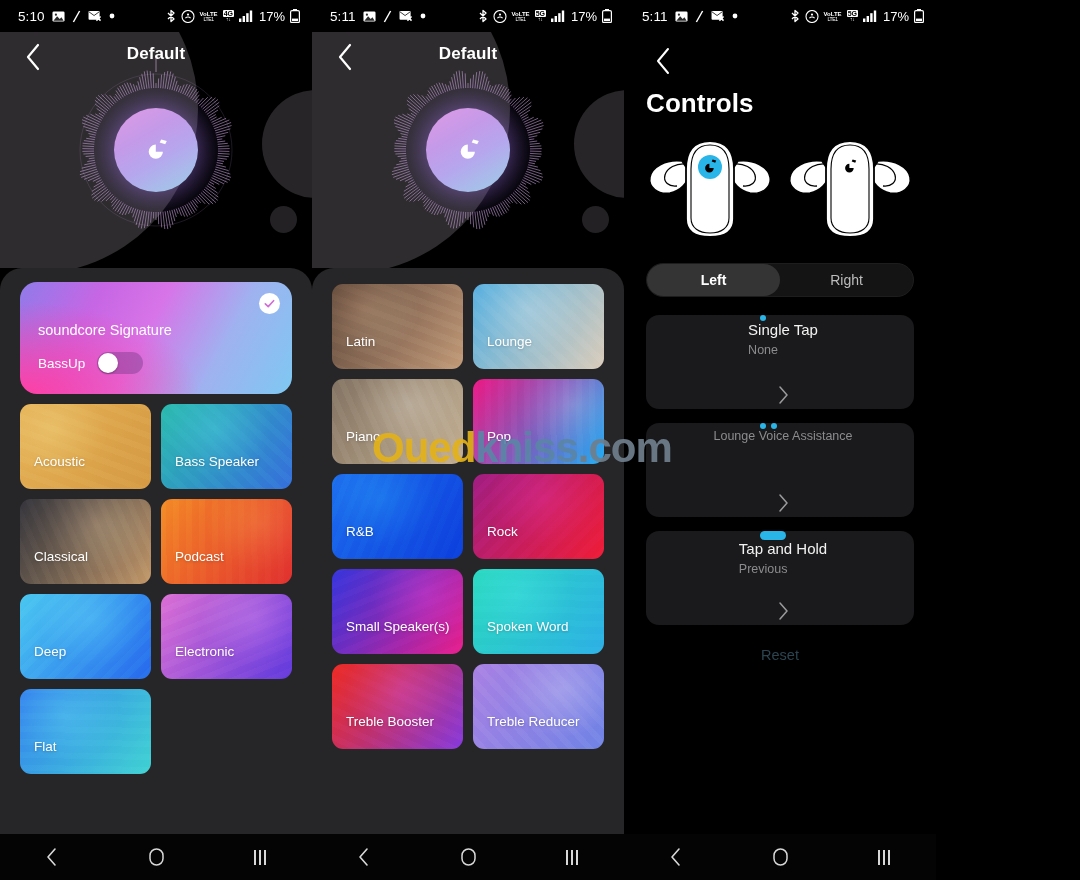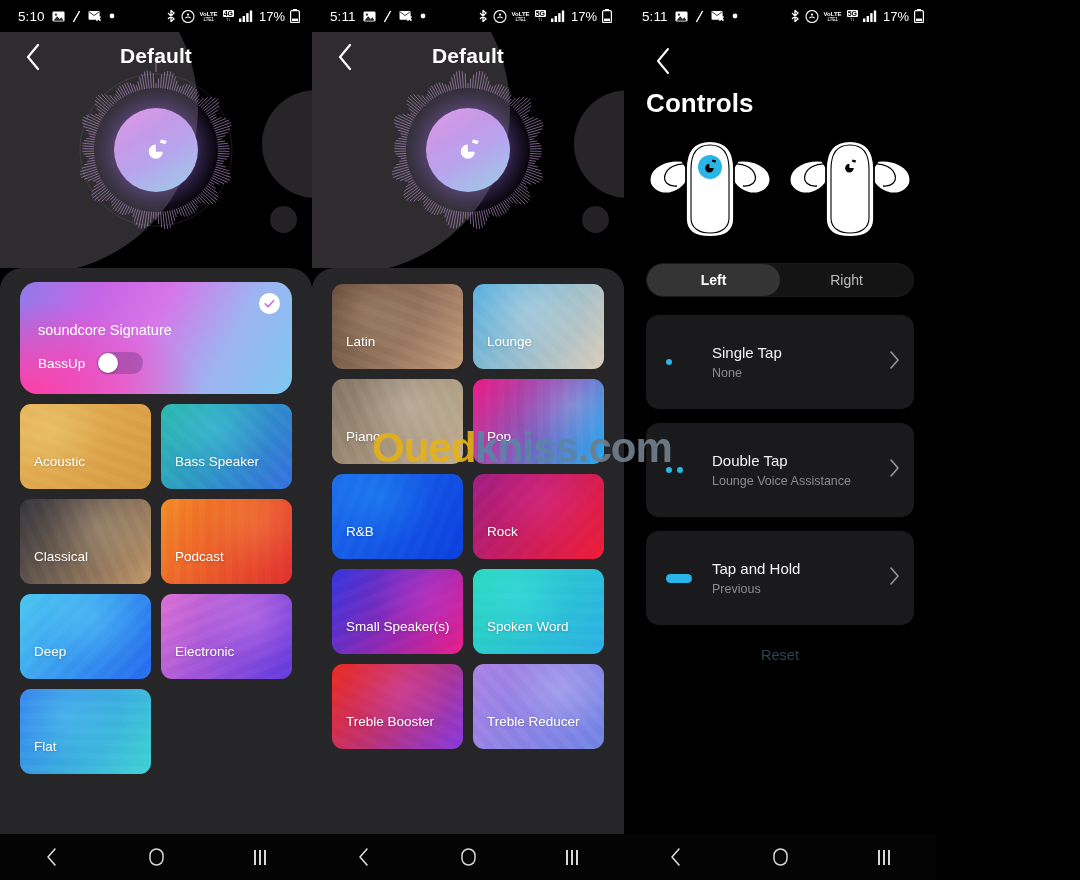--- a/index.html
+++ b/index.html
@@ -77,21 +77,21 @@
   }
   .hero-back {
     position: absolute; left: 16px; top: 8px;
     width: 34px; height: 34px;
     display: flex; align-items: center; justify-content: center;
     z-index: 12;
   }
   .hero-title {
     position: absolute; left: 0; right: 0; top: 12px;
     text-align: center;
-    color: #fff; font-size: 21px; font-weight: 700;
+    color: #fff; font-size: 17px; font-weight: 700;
     z-index: 11;
     letter-spacing: .1px;
   }
   .ring-wrap {
     position: absolute; left: 50%; top: 118px;
     transform: translate(-50%, -50%);
     width: 200px; height: 200px;
     z-index: 5;
   }
   .halo {
@@ -231,20 +231,21 @@
   .ctl-list { margin: 18px 22px 0 22px; }
   .ctl-row {
     position: relative;
     height: 94px;
     background: #1a1a1c;
     border-radius: 13px;
     margin-bottom: 14px;
     display: flex;
     align-items: center;
     padding: 0 14px 0 20px;
+    flex-direction: column;
   }
   .ctl-dots {
     width: 46px;
     display: flex; align-items: center; gap: 5px;
   }
   .dot { width: 6px; height: 6px; border-radius: 50%; background: #2ab5e8; }
   .bar { width: 26px; height: 9px; border-radius: 5px; background: #2ab5e8; }
   .ctl-text { flex: 1; }
   .ctl-name { color: #f2f2f2; font-size: 15px; margin-bottom: 5px; }
   .ctl-value { color: #8c8c8f; font-size: 12.5px; }
@@ -1086,21 +1087,20 @@
           <div class="chev-r"><svg width="11" height="20" viewBox="0 0 11 20">
               <path d="M2 2 L9 10 L2 18" stroke="#9b9b9e" stroke-width="1.5" fill="none" stroke-linecap="round" stroke-linejoin="round"></path>
             </svg></div>
         </div>
         <div class="ctl-row">
           <div class="ctl-dots">
             <span class="dot"></span>
             <span class="dot"></span>
           </div>
           <div class="ctl-text">
-            <div class="ctl-name">Double Tap</div>
             <div class="ctl-value">Lounge Voice Assistance</div>
           </div>
           <div class="chev-r"><svg width="11" height="20" viewBox="0 0 11 20">
               <path d="M2 2 L9 10 L2 18" stroke="#9b9b9e" stroke-width="1.5" fill="none" stroke-linecap="round" stroke-linejoin="round"></path>
             </svg></div>
         </div>
         <div class="ctl-row">
           <div class="ctl-dots">
             <span class="bar"></span>
           </div>

